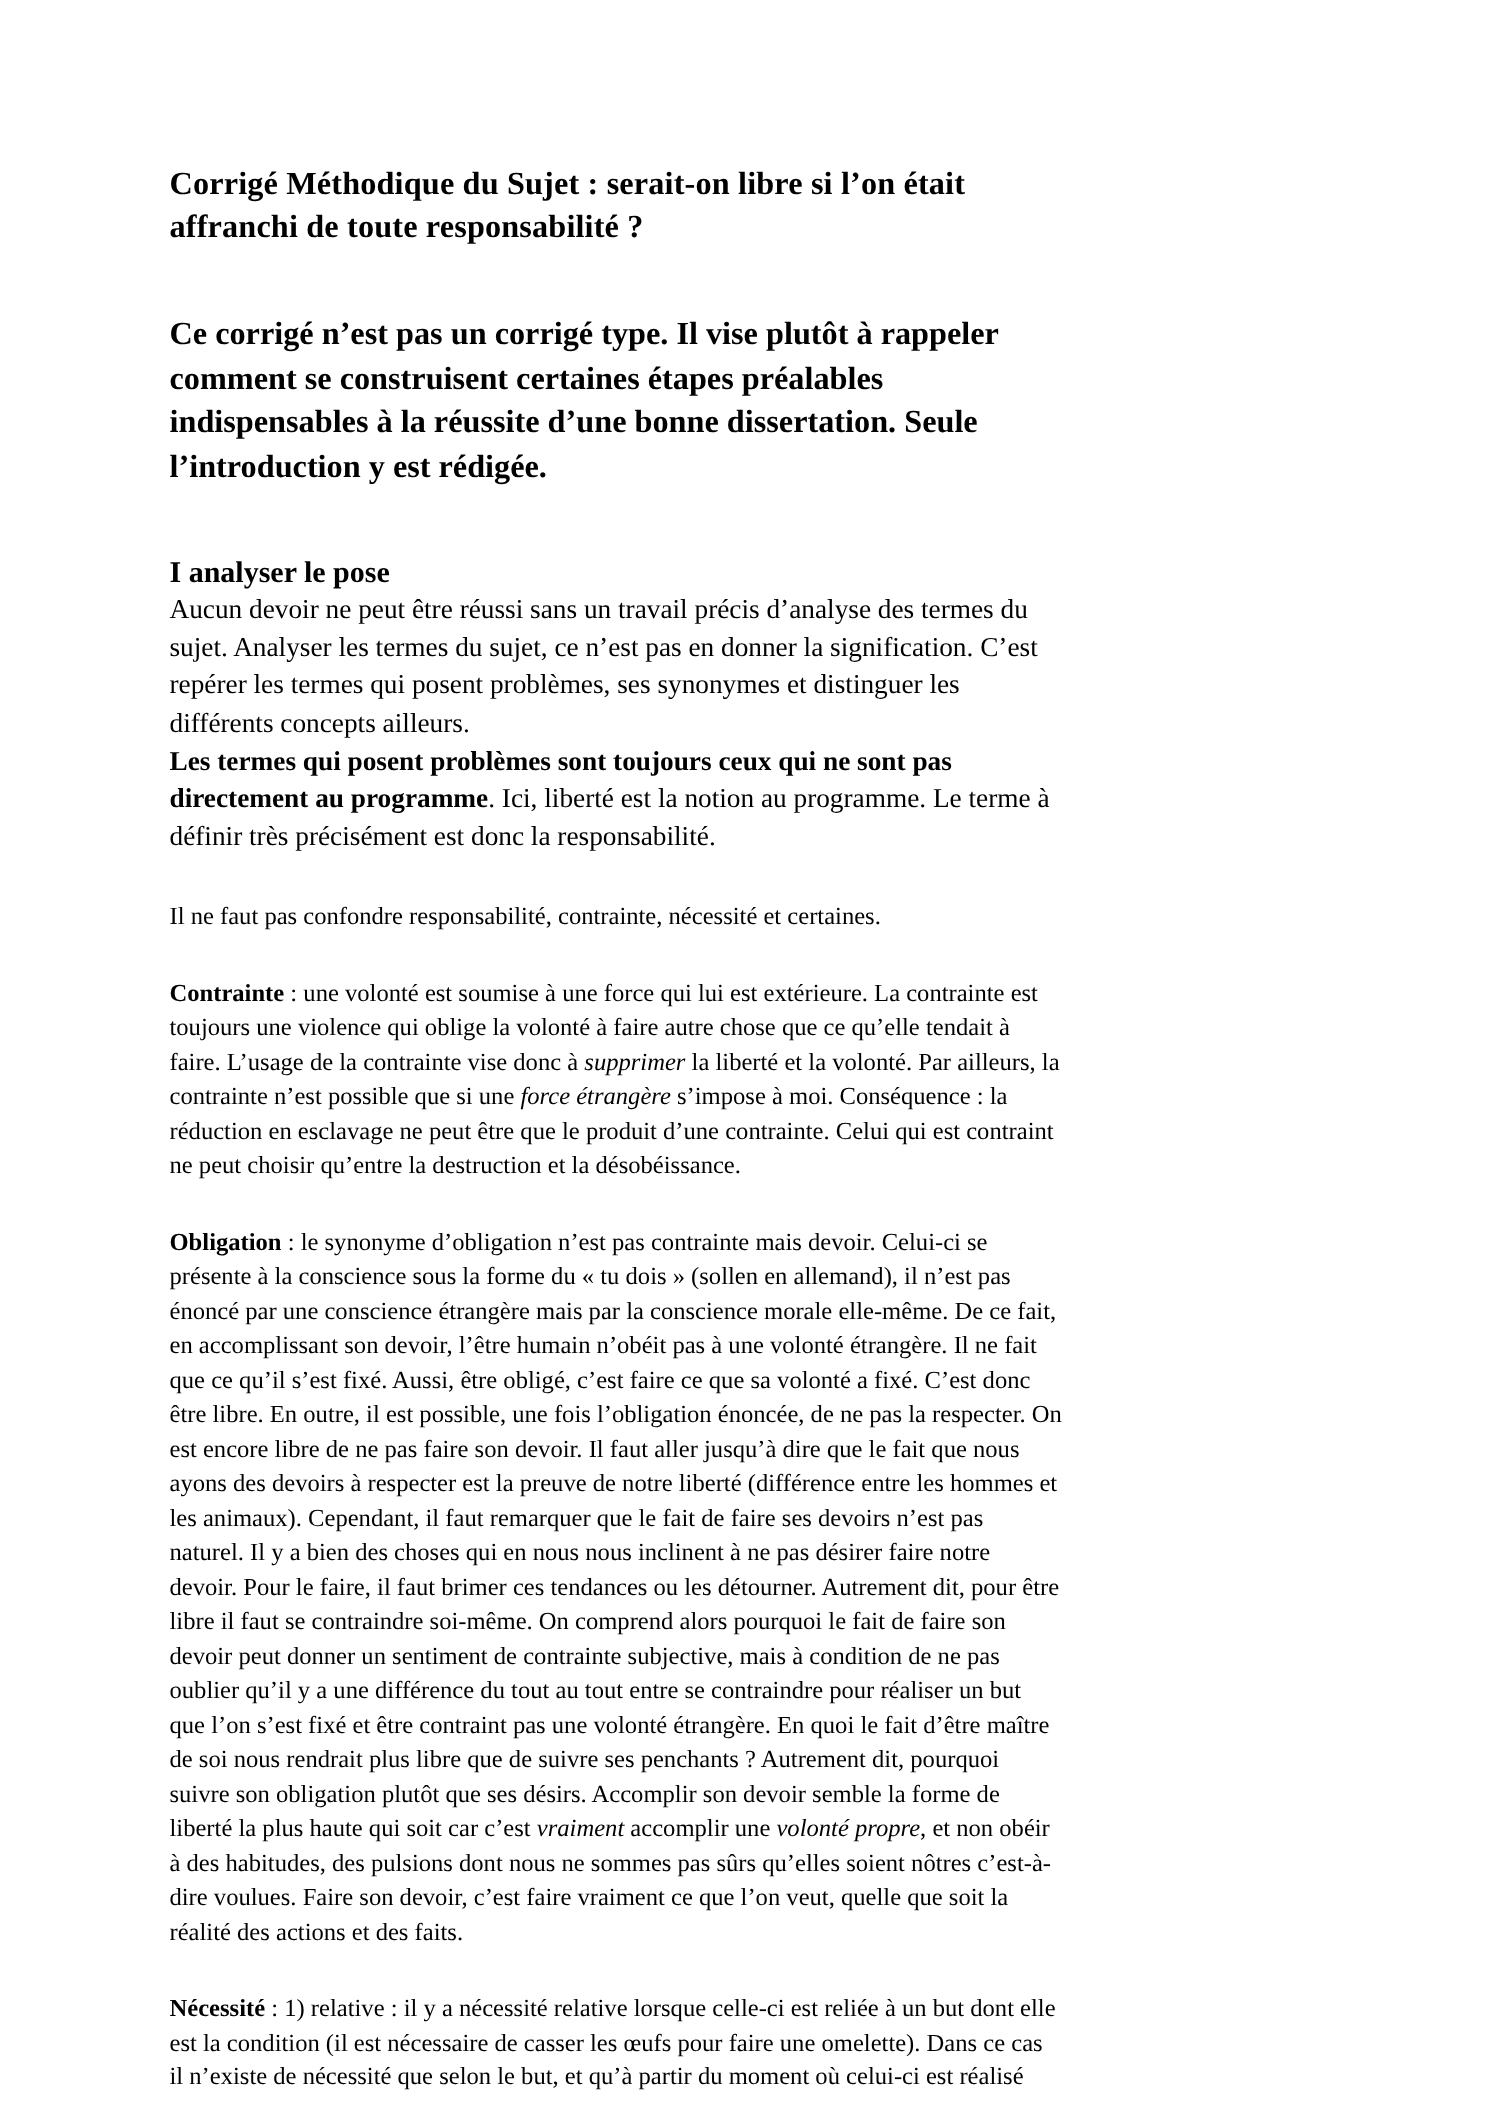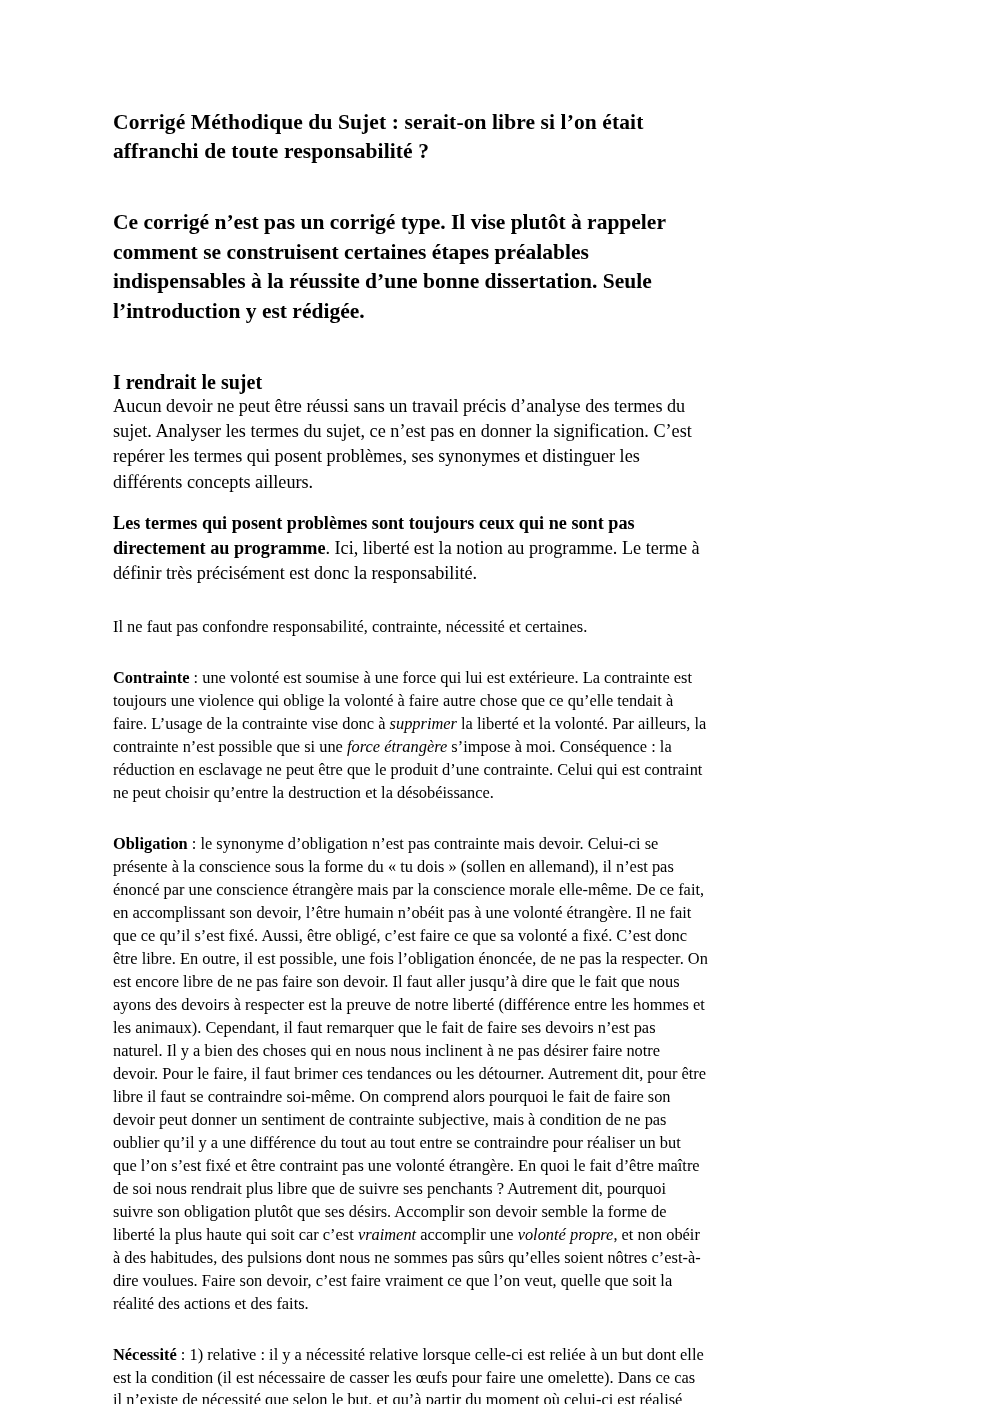--- a/index.html
+++ b/index.html
@@ -50,21 +50,21 @@
     margin: 44px 0 0 0;
   }
 
   
   .body-lg {
     font-size: 18.2px;
     line-height: 1.385;
     margin: 0;
     max-width: 790px;
   }
-  .body-lg + .body-lg { margin-top: 16px; }
+  .body-lg + .body-lg { margin-top: 0; }
 
   
   .body-sm {
     font-size: 16.4px;
     line-height: 1.40;
     margin: 0;
     max-width: 775px;
   }
 
   .spacer-sm { height: 28px; }
@@ -75,21 +75,21 @@
 </style>
 </head>
 <body>
 
 <div class="page">
 
   <h1 class="doc-title"> Corrigé Méthodique du Sujet : serait-on libre si l’on était affranchi de toute responsabilité ?</h1>
 
   <p class="lede">Ce corrigé n’est pas un corrigé type. Il vise plutôt à rappeler comment se construisent certaines étapes préalables indispensables à la réussite d’une bonne dissertation. Seule l’introduction y est rédigée.</p>
 
-  <h2 class="section-heading">I rendrait le sujet</h2>
+  <h2 class="section-heading">I analyser le pose</h2>
 
   <p class="body-lg">Aucun devoir ne peut être réussi sans un travail précis d’analyse des termes du sujet. Analyser les termes du sujet, ce n’est pas en donner la signification. C’est repérer les termes qui posent problèmes, ses synonymes et distinguer les différents concepts ailleurs.</p>
 
   <p class="body-lg"><b>Les termes qui posent problèmes sont toujours ceux qui ne sont pas directement au programme</b><span>. Ici, liberté est la notion au programme. Le terme à définir très précisément est donc la responsabilité.</span></p>
 
 
 
   <div class="spacer-md"></div>
 
   <p class="body-sm">Il ne faut pas confondre responsabilité, contrainte, nécessité et certaines.</p>

